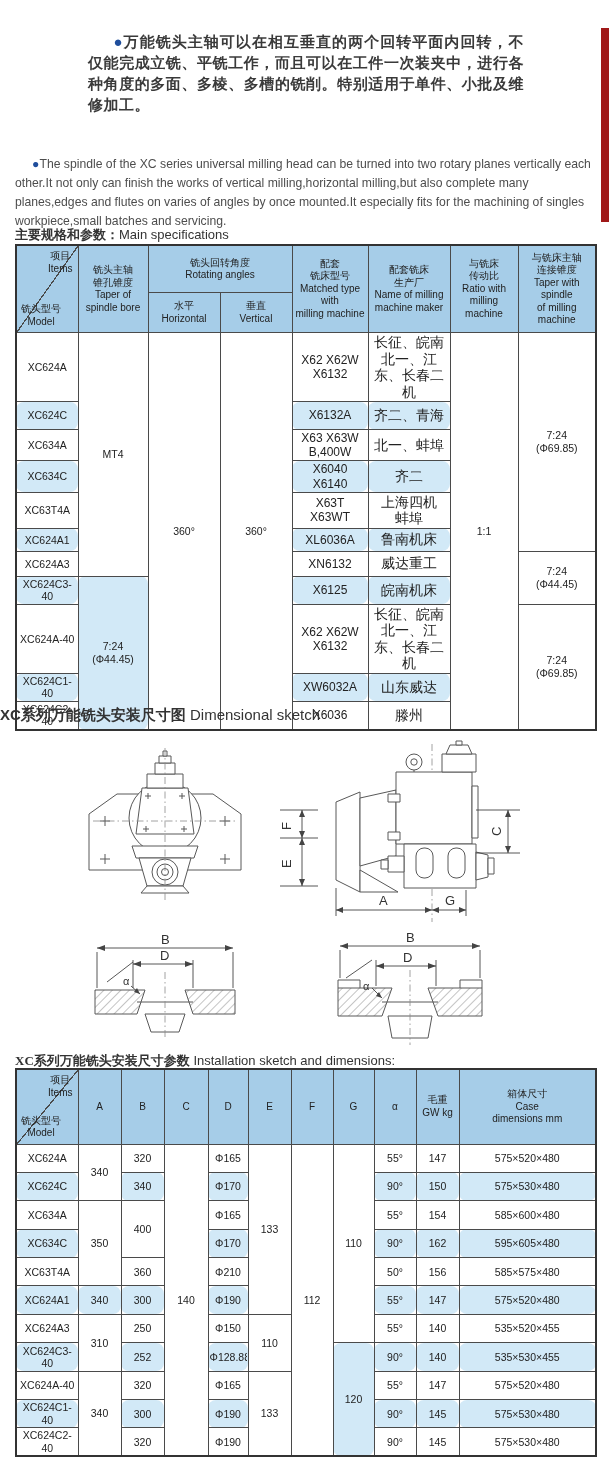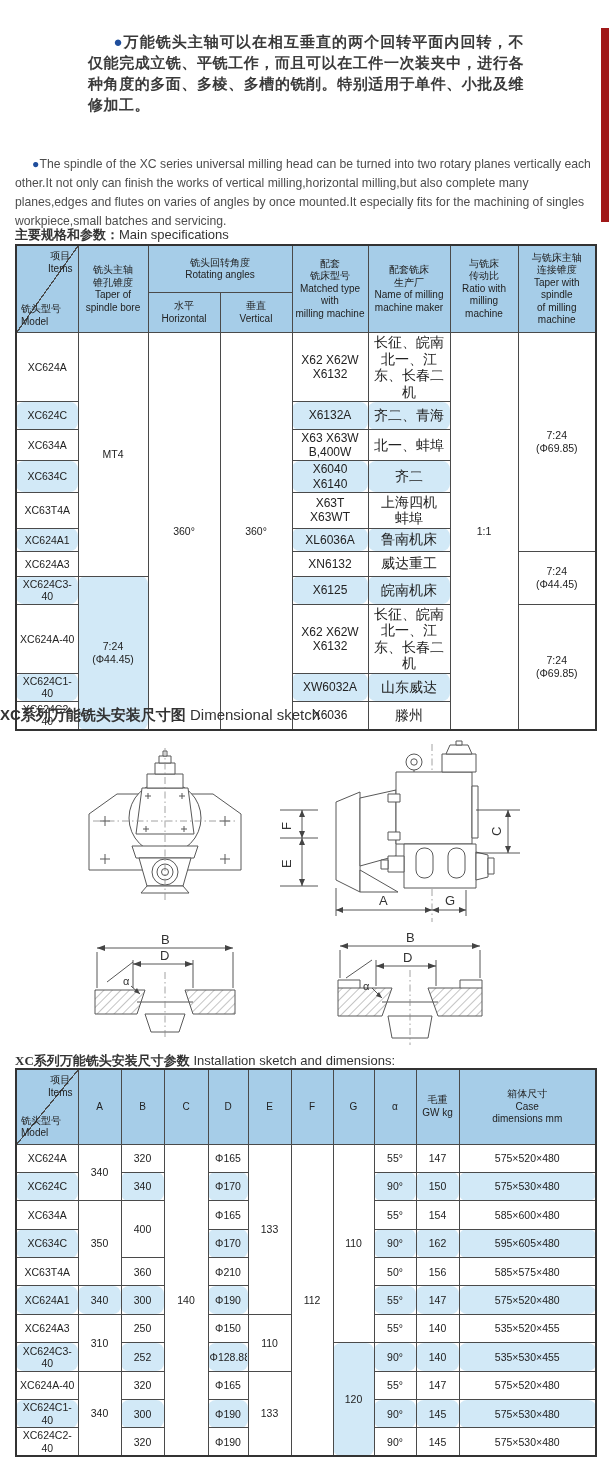--- a/index.html
+++ b/index.html
@@ -25,21 +25,21 @@
   th{background:#a6cde8;font-weight:normal;font-size:10px;line-height:1.25;}
   tr.alt td{background:#d2e9f7;border-radius:8px;}
   td.sp{background:#fff;}
   #spec-table tbody tr{height:28px;}
   #dim-table tbody tr{height:28.4px;}
   td.mk{font-size:14px;}
   td.mt{font-size:12px;margin-top:40px;}
   .diag{position:relative;background:
      linear-gradient(to bottom right,rgba(0,0,0,0) calc(50% - .6px),#4a4a4a calc(50% - .6px),#4a4a4a calc(50% + .6px),rgba(0,0,0,0) calc(50% + .6px)),#a6cde8;}
   .diag .tr{position:absolute;top:4px;right:5px;text-align:center;}
-  .diag .bl{position:absolute;bottom:4px;left:4px;text-align:left;}
+  .diag .bl{position:absolute;bottom:4px;left:4px;text-align:center;}
   #sketch-title{position:absolute;top:706px;left:0;width:610px;text-align:left;
                 font-size:15px;color:#333;}
   #sketch-title .cn{font-weight:bold;}
   #drawings{position:absolute;left:0;top:738px;width:610px;height:312px;}
   #drawings svg{position:absolute;}
   svg *{vector-effect:non-scaling-stroke;}
   svg text{font-family:"Liberation Sans",sans-serif;font-size:13px;fill:#333;}
   .ln{stroke:#585858;stroke-width:1;fill:none;}
   .wh{stroke:#585858;stroke-width:1;fill:#fff;}
   .cl{stroke:#8a8a8a;stroke-width:.8;fill:none;stroke-dasharray:7 3 1.5 3;}

